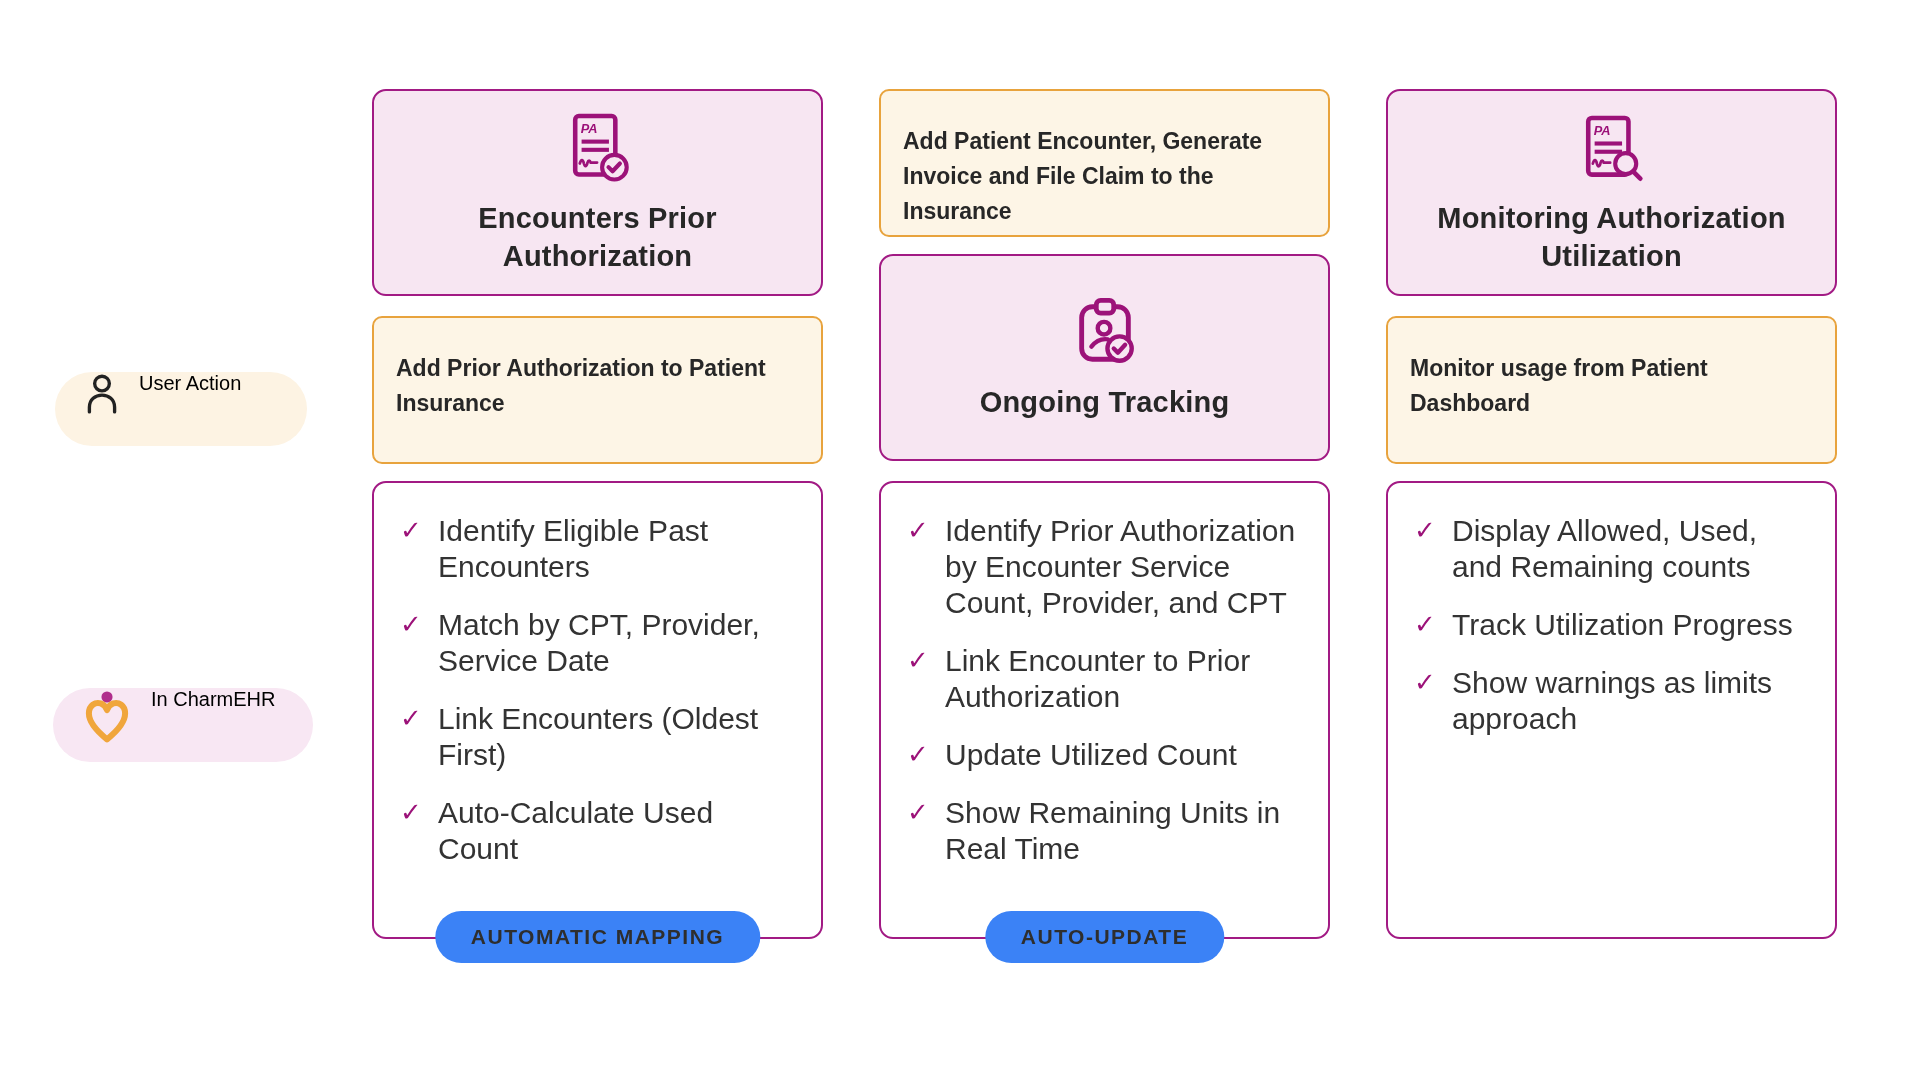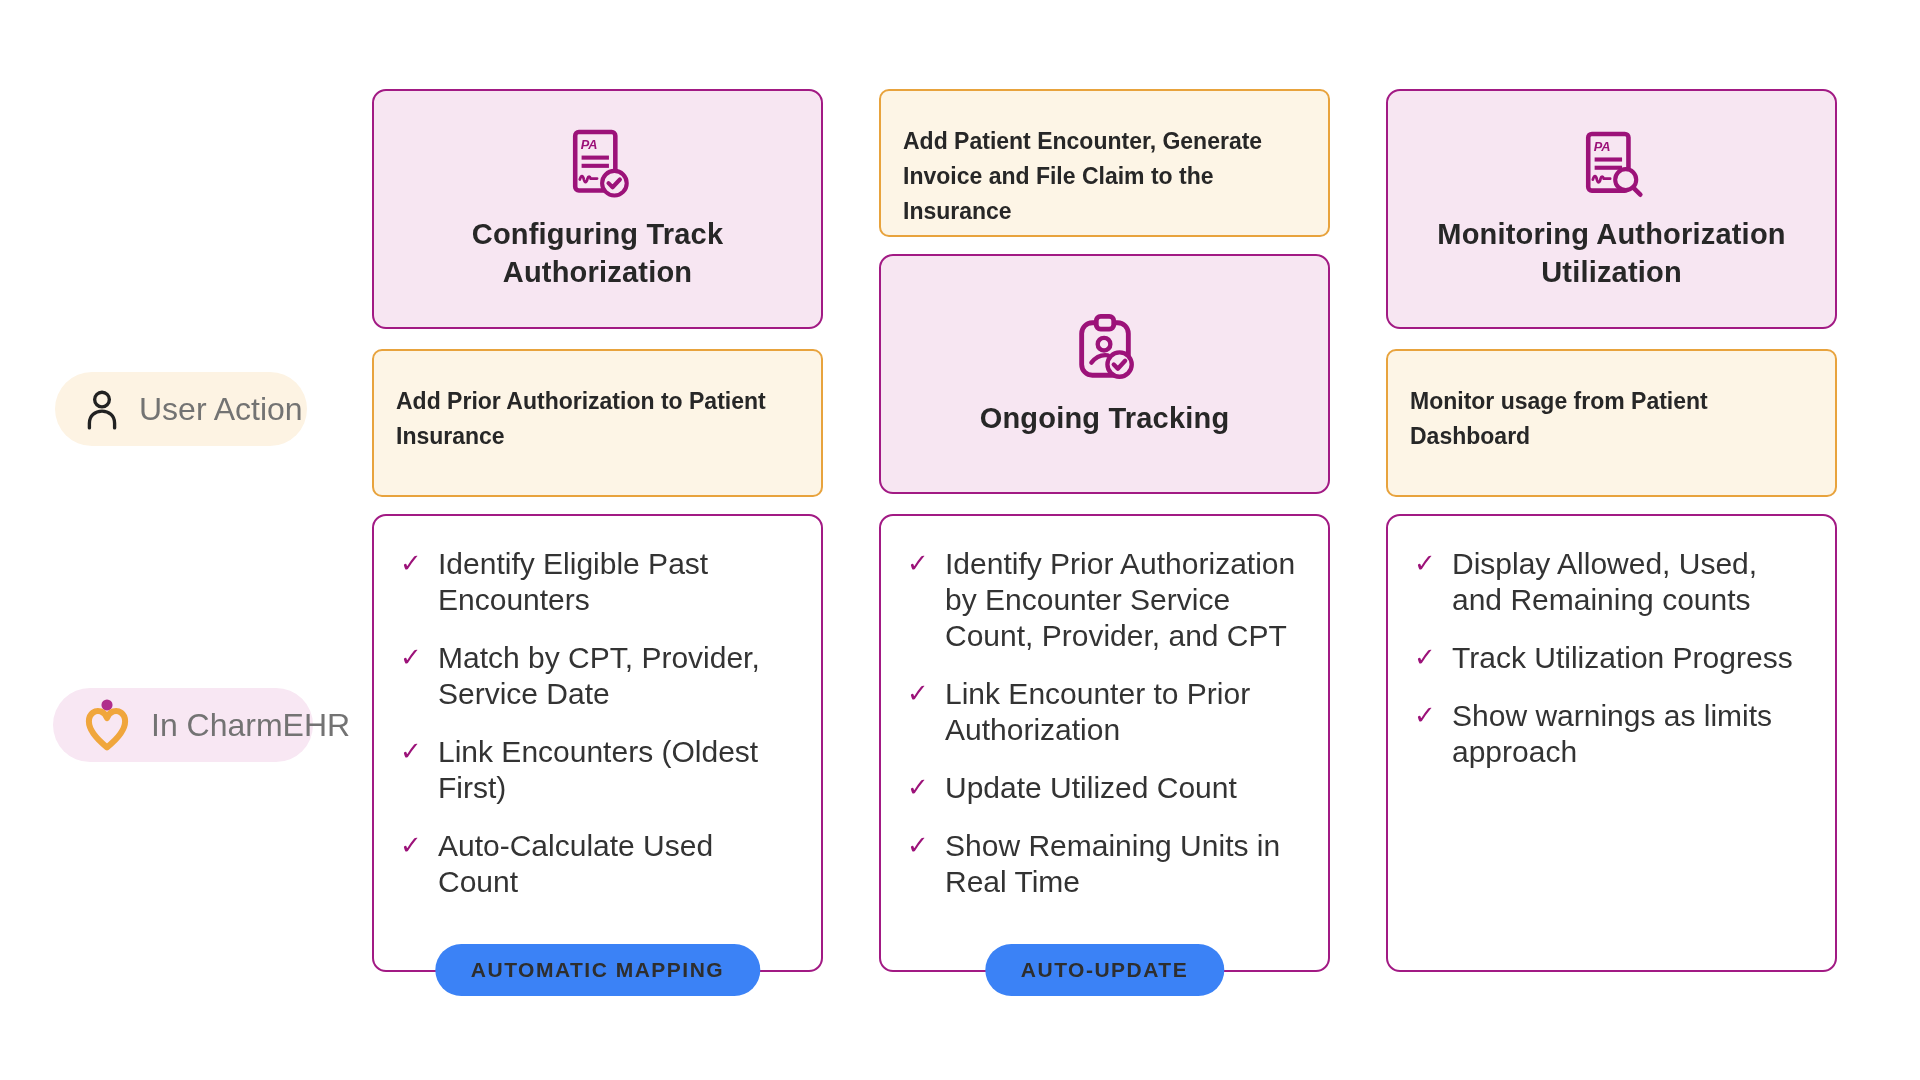--- a/index.html
+++ b/index.html
@@ -5,36 +5,36 @@
   html,body{margin:0;padding:0;background:#ffffff;}
   body{
     width:1920px;height:1080px;overflow:hidden;
     font-family:"Liberation Sans","DejaVu Sans",sans-serif;
     color:#2b2b2b;
   }
   .canvas{position:relative;width:1920px;height:1080px;background:#ffffff;}
 
   
   .pill{
-    position:absolute;display:flex;align-items:center;gap:18px;
+    position:absolute;display:flex;align-items:flex-start;gap:18px;
     height:74px;border-radius:38px;box-sizing:border-box;
-    padding:0 30px 0 28px;font-size:32px;font-weight:500;color:#737373;
+    padding:0 30px 0 28px;font-size:20px;font-weight:500;color:#000000;
     white-space:nowrap;
   }
   .pill-user{left:55px;top:372px;width:252px;background:#fdf3e3;}
   .pill-charm{left:53px;top:688px;width:260px;background:#f8e7f3;}
   .pill .picon{display:flex;align-items:center;justify-content:center;}
 
   
   .columns{position:absolute;left:372px;top:89px;display:flex;gap:56px;}
   .col{width:451px;display:flex;flex-direction:column;}
   .card{box-sizing:border-box;}
 
   .header-card{
-    height:240px;background:#f7e6f2;border:2px solid #a21a84;border-radius:14px;
+    height:207px;background:#f7e6f2;border:2px solid #a21a84;border-radius:14px;
     display:flex;flex-direction:column;align-items:center;justify-content:center;
     padding:6px 18px 10px;margin-bottom:20px;text-align:center;
   }
   .hicon{height:78px;display:flex;align-items:flex-end;justify-content:center;margin-bottom:14px;}
   .title{
     margin:0;font-size:29px;line-height:38px;font-weight:700;color:#272727;
     letter-spacing:.2px;
   }
 
   .action-card{
@@ -100,21 +100,21 @@
           <svg width="62" height="74" viewBox="0 0 68 80" fill="none">
             <rect x="9" y="5" width="44" height="64" rx="4" stroke="#9C1279" stroke-width="5"></rect>
             <text x="15" y="24" font-family="Liberation Sans, sans-serif" font-size="14" font-weight="bold" font-style="italic" fill="#9C1279">PA</text>
             <line x1="16" y1="33" x2="46" y2="33" stroke="#9C1279" stroke-width="4.5"></line>
             <line x1="16" y1="42" x2="46" y2="42" stroke="#9C1279" stroke-width="4.5"></line>
             <path d="M14 57 c1.5 -5 3.5 -5 4.5 0 c1 4 3 4 4 -1 c0.8 -3 2.6 -3 3.5 0 l7 0" stroke="#9C1279" stroke-width="3" stroke-linecap="round"></path>
             <circle cx="52" cy="61" r="13.5" fill="#F7E6F2" stroke="#9C1279" stroke-width="4.5"></circle>
             <path d="M45.5 61 l4.5 4.5 l8 -8.5" stroke="#9C1279" stroke-width="4.5" stroke-linecap="round" stroke-linejoin="round"></path>
           </svg>
         </span>
-        <h2 class="title">Configuring Track Authorization</h2>
+        <h2 class="title">Encounters Prior Authorization</h2>
       </div>
 
       <div class="card action-card">
         <p class="action-text">Add Prior Authorization to Patient Insurance</p>
       </div>
 
       <div class="card list-card">
         <ul class="steps">
           <li class="step">
             <span class="check">✓</span>

